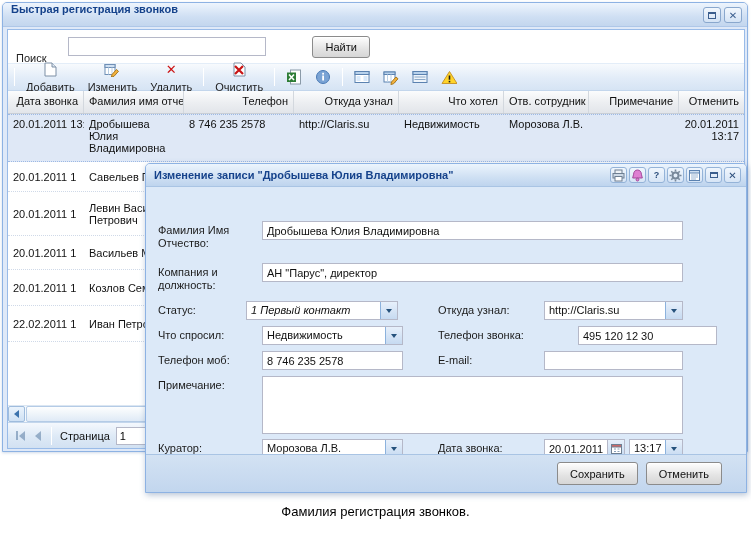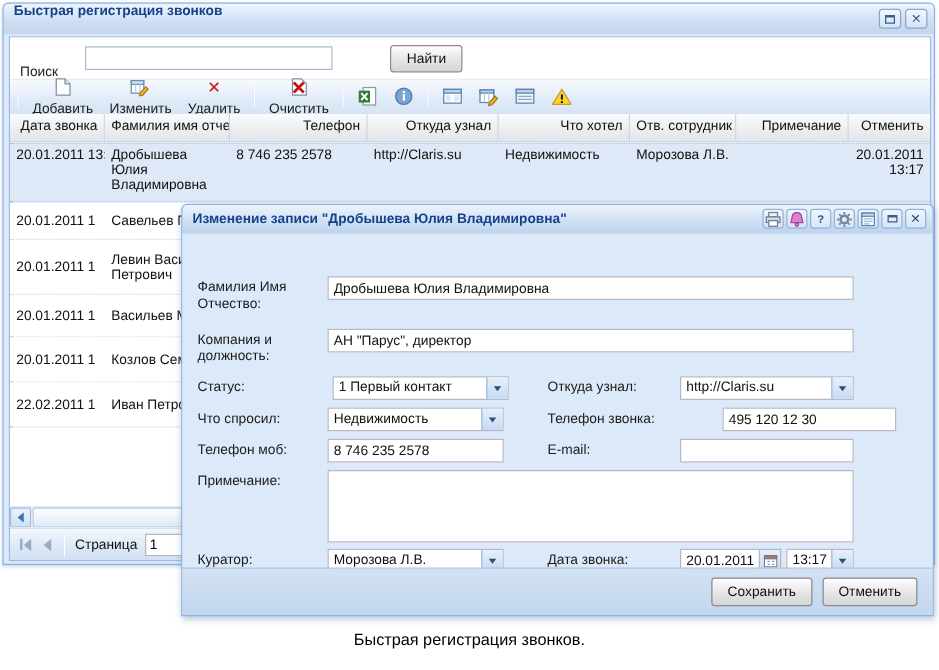--- a/index.html
+++ b/index.html
@@ -102,21 +102,21 @@
   .combo .ctext { flex:1; padding:2px 4px; white-space:nowrap; overflow:hidden; }
   .trigger { width:17px; background:linear-gradient(#e7f0fb,#c6daf1); border-left:1px solid #8cb2dd;
     display:flex; align-items:center; justify-content:center; }
   .tri-d { width:0; height:0; border-left:3px solid transparent; border-right:3px solid transparent;
     border-top:4px solid #26527c; }
   .ftextarea { position:absolute; border:1px solid #b5b8c8; background:#fff; font:inherit;
     resize:none; padding:2px 4px; }
   .dlg-footer { position:absolute; left:0; right:0; bottom:0; height:38px;
     background:linear-gradient(#d3e2f3,#c2d6ee); border-top:1px solid #a9c4e4;
     border-radius:0; display:flex; justify-content:flex-end; align-items:center; gap:8px;
-    padding:0 12px; }
+    padding:0 24px; }
   .dlg-footer .btn { min-width:72px; height:23px; }
 
   .caption { position:absolute; left:0; top:504px; width:100%; text-align:center;
     font-size:13px; color:#000; }
 </style>
 </head>
 <body>
 
 <div class="stage">
 
@@ -350,21 +350,21 @@
     </div>
 
     <div class="dlg-body">
       <span class="flabel" style="left:12px; top:37px;">Фамилия Имя Отчество:</span>
       <input class="tfield" style="left: 116px; top: 34px; width: 421px;" value="Дробышева Юлия Владимировна">
 
       <span class="flabel" style="left:12px; top:79px;">Компания и должность:</span>
       <input class="tfield" style="left: 116px; top: 76px; width: 421px;" value="АН &quot;Парус&quot;, директор">
 
       <span class="flabel" style="left:12px; top:117px;">Статус:</span>
-      <div class="combo" style="left:120px; top:114px; width:141px;">
+      <div class="combo" style="left:100px; top:114px; width:152px;font-style:italic;">
         <span class="ctext">1 Первый контакт</span>
         <span class="trigger">
             <span class="tri-d"></span>
           </span>
       </div>
       <span class="f2label" style="left:292px; top:117px;">Откуда узнал:</span>
       <div class="combo" style="left:398px; top:114px; width:139px;">
         <span class="ctext">http://Claris.su</span>
         <span class="trigger">
             <span class="tri-d"></span>
@@ -414,14 +414,14 @@
           </span>
       </div>
     </div>
 
     <div class="dlg-footer">
       <button class="btn">Сохранить</button>
       <button class="btn">Отменить</button>
     </div>
   </div>
 
-  <div class="caption">Быстрая регистрация звонков.</div>
+  <div class="caption">Фамилия регистрация звонков.</div>
 </div>
 
 </body></html>

